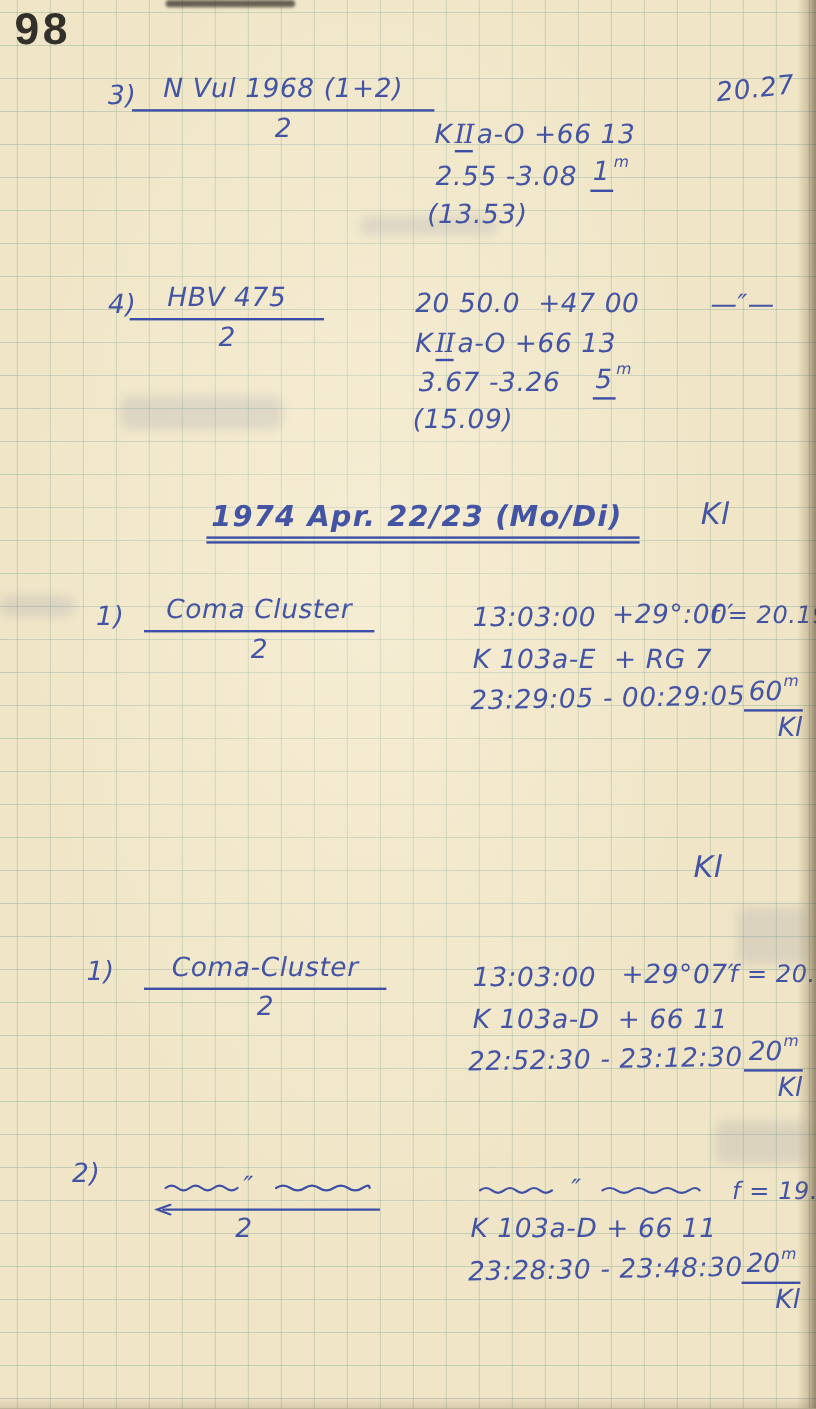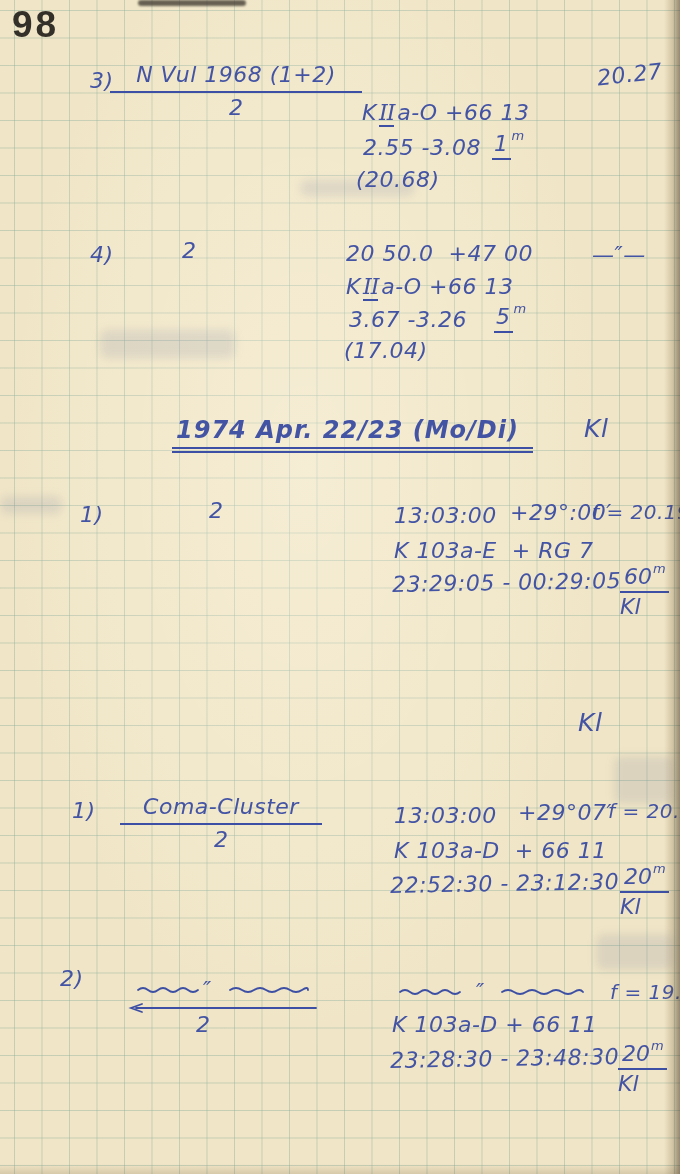--- a/index.html
+++ b/index.html
@@ -71,21 +71,21 @@
     font-size:24px;letter-spacing:1px;white-space:pre;
     border-bottom:6px double var(--ink);padding:0 14px 3px 4px;font-weight:bold;
   }
   .observer{font-size:25px;}
   .roman{
     font-family:"DejaVu Serif", serif;font-style:italic;
     border-bottom:2px solid var(--ink);margin:0 3px 0 2px;letter-spacing:-1px;
   }
   .expu{border-bottom:2px solid var(--ink);padding:0 2px 2px 2px;}
   sup.supm{font-size:13px;position:relative;top:-3px;left:1px;}
-  .klfrac{position:absolute;text-align:left;font-style:italic;color:var(--ink-soft);}
+  .klfrac{position:absolute;text-align:right;font-style:italic;color:var(--ink-soft);}
   .klfrac .kf-top{
     display:inline-block;font-size:22px;border-bottom:2px solid var(--ink);
     padding:0 4px 2px 4px;
   }
   .klfrac .kf-bot{font-size:22px;margin-top:1px;}
   svg.wavy,svg.fline{position:absolute;overflow:visible;}
   svg.wavy path,svg.fline path{stroke:var(--ink);stroke-width:1.8;fill:none;stroke-linecap:round;}
   .tilt-1{transform:rotate(-1deg);}
   .tilt-2{transform:rotate(-6deg);}
 </style>
@@ -105,40 +105,42 @@
 
   <span class="hw" style="left:90px;top:68px">3)</span>
   <div class="frac" style="left:110px;top:62px;width:252px">
     <span class="fnum">N Vul 1968 (1+2)</span>
     <span class="fden">2</span>
   </div>
   <span class="hw tilt-2" style="left:597px;top:62px">20.27</span>
   <div class="hw" style="left:362px;top:100px"><span>K</span><span class="roman">II</span><span>a-O +66 13</span></div>
   <span class="hw" style="left:363px;top:135px">2.55 -3.08</span>
   <div class="hw" style="left:492px;top:131px"><span class="expu">1</span><sup class="supm">m</sup></div>
-  <span class="hw" style="left:356px;top:167px">(20.68)</span>
+  <span class="hw" style="left:356px;top:167px">(13.53)</span>
 
   <span class="hw" style="left:90px;top:242px">4)</span>
   <div class="frac" style="left:108px;top:236px;width:162px">
+    <span class="fnum">HBV 475</span>
     <span class="fden">2</span>
   </div>
   <span class="hw" style="left:346px;top:241px">20 50.0  +47 00</span>
   <span class="hw" style="left:592px;top:242px">—″—</span>
   <div class="hw" style="left:346px;top:274px"><span>K</span><span class="roman">II</span><span>a-O +66 13</span></div>
   <span class="hw" style="left:349px;top:307px">3.67 -3.26</span>
   <div class="hw" style="left:494px;top:304px"><span class="expu">5</span><sup class="supm">m</sup></div>
-  <span class="hw" style="left:344px;top:338px">(17.04)</span>
+  <span class="hw" style="left:344px;top:338px">(15.09)</span>
 
   <div style="position:absolute;left:172px;top:416px">
     <span class="stitle">1974 Apr. 22/23 (Mo/Di)</span>
   </div>
   <span class="hw observer" style="left:584px;top:414px">Kl</span>
 
   <span class="hw" style="left:80px;top:502px">1)</span>
   <div class="frac" style="left:120px;top:496px;width:192px">
+    <span class="fnum">Coma Cluster</span>
     <span class="fden">2</span>
   </div>
   <span class="hw" style="left:394px;top:503px">13:03:00</span>
   <span class="hw" style="left:510px;top:500px">+29°:00′</span>
   <span class="hw small" style="left:592px;top:500px">f = 20.19</span>
   <span class="hw" style="left:394px;top:538px">K 103a-E  + RG 7</span>
   <span class="hw tilt-1" style="left:392px;top:570px">23:29:05 - 00:29:05</span>
   <div class="klfrac" style="left:620px;top:564px">
     <span class="kf-top"><span>60</span><sup class="supm">m</sup></span>
     <div class="kf-bot">Kl</div>

